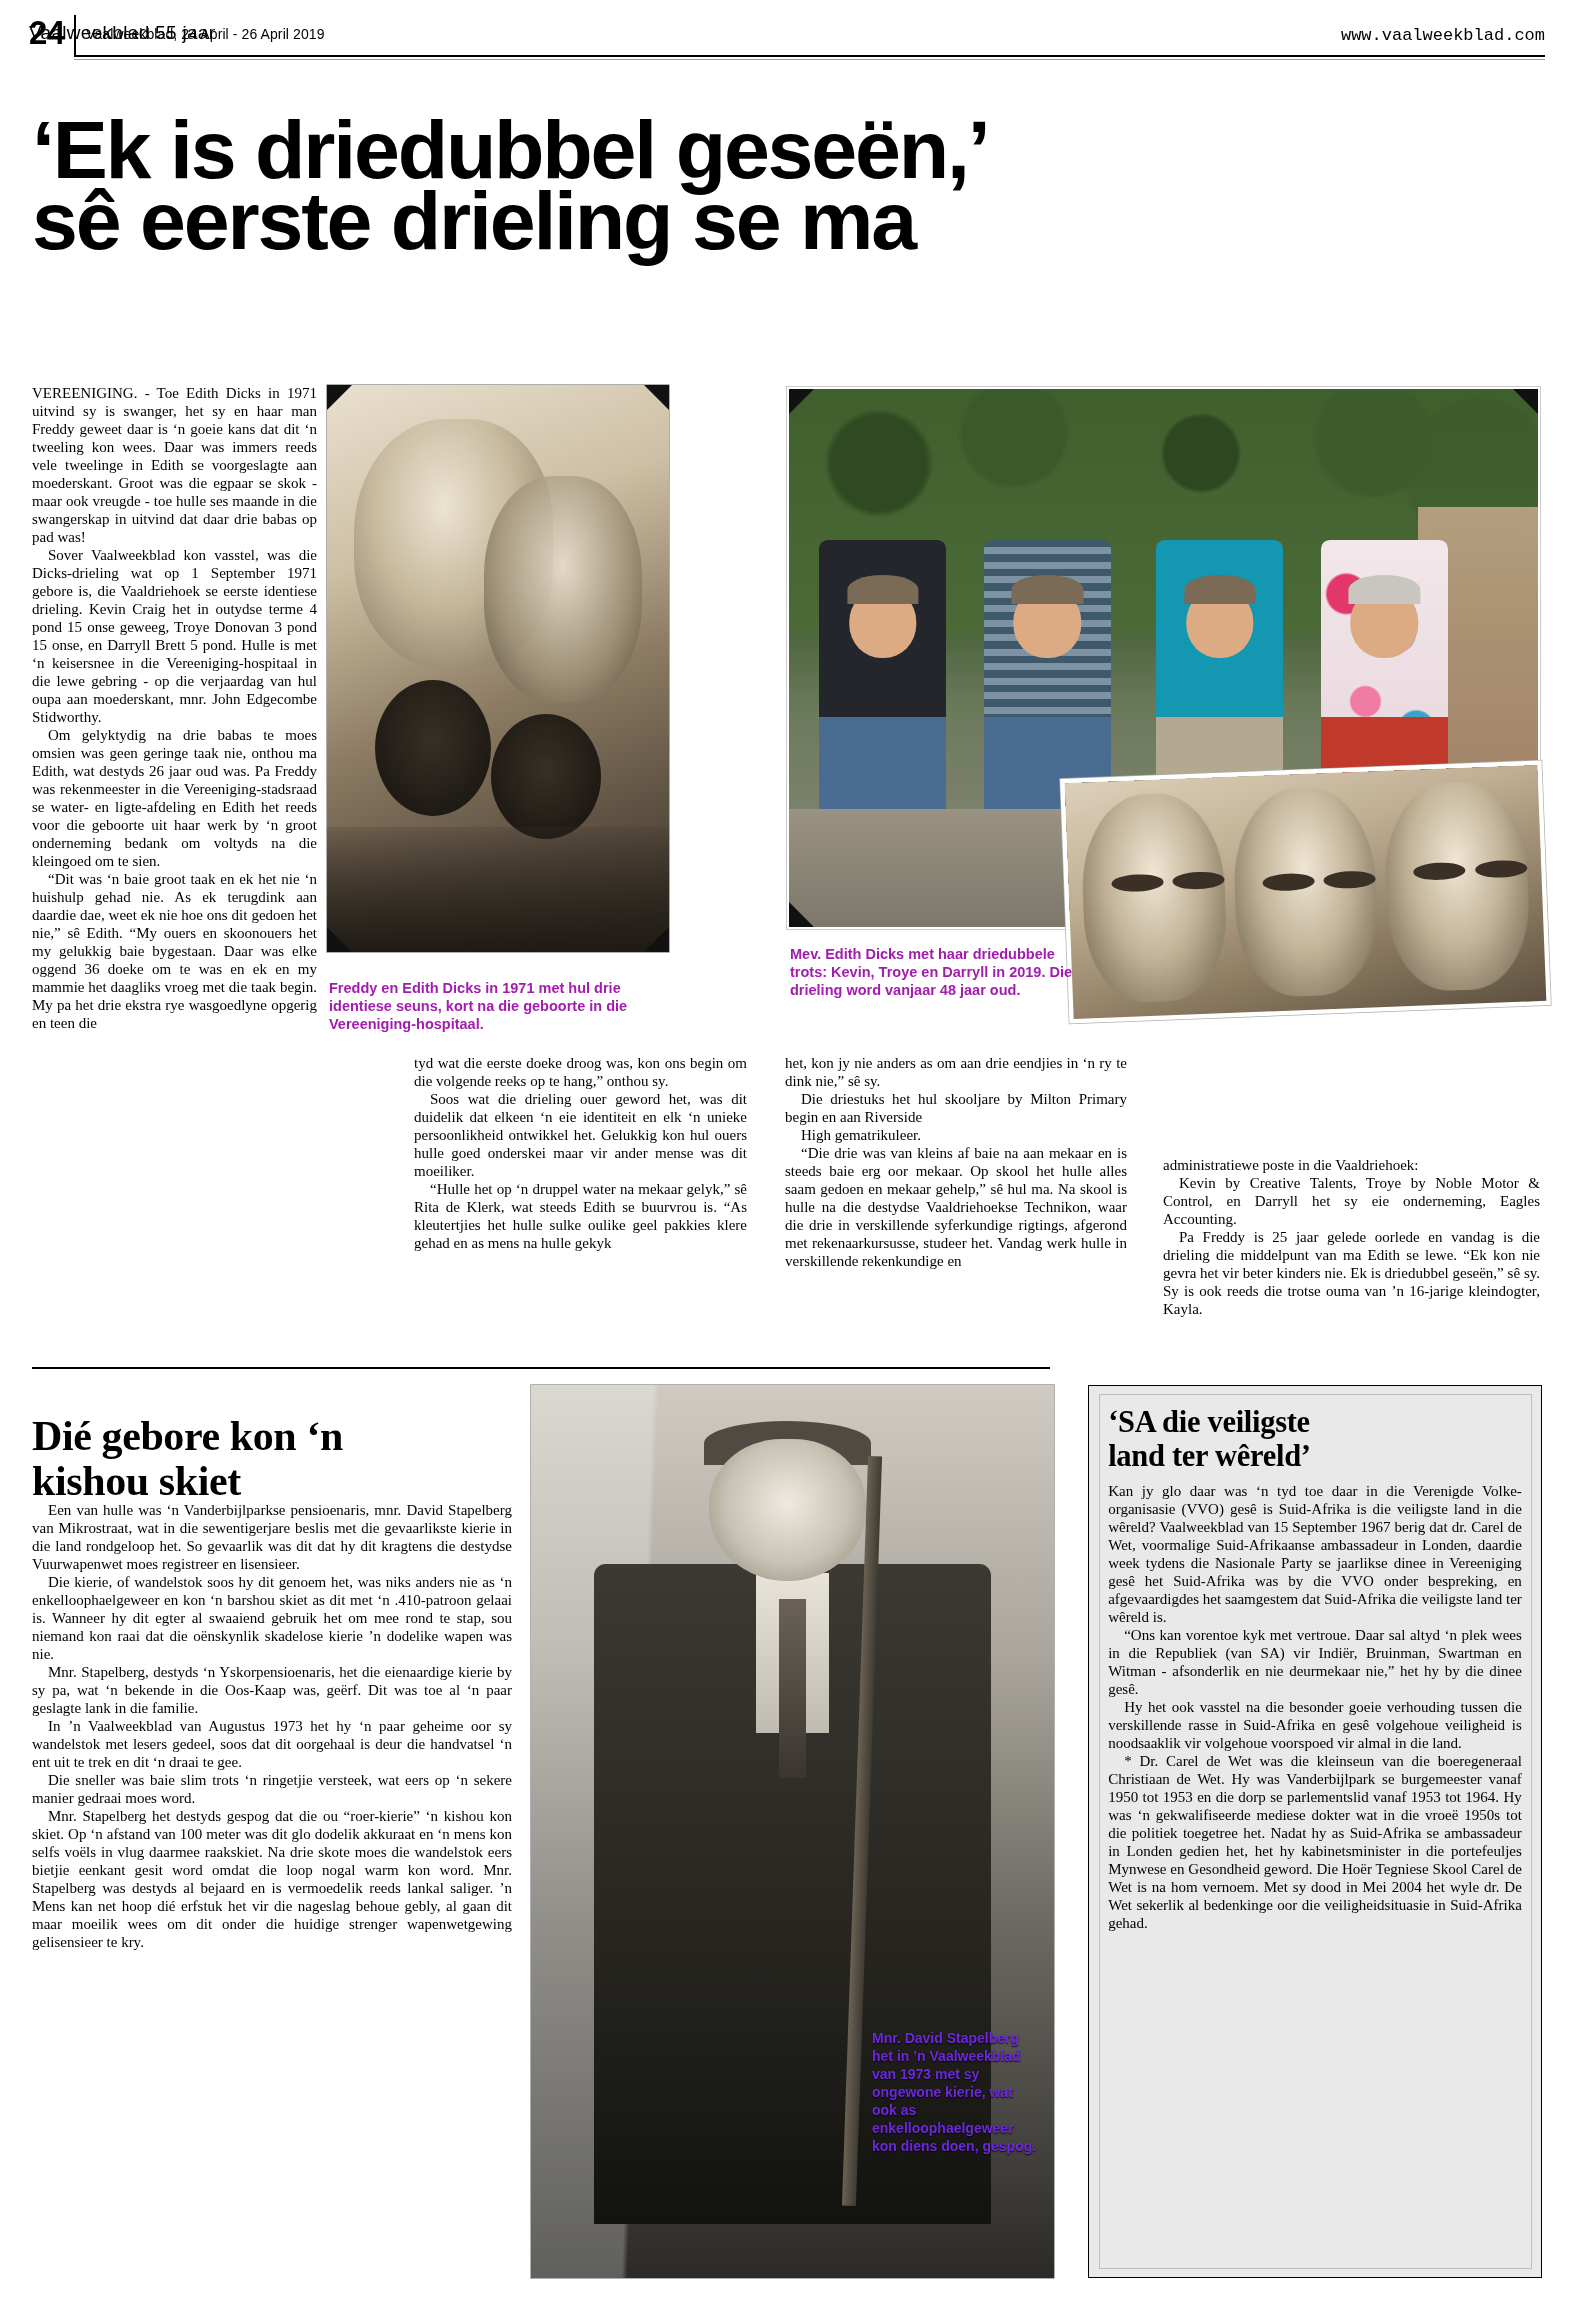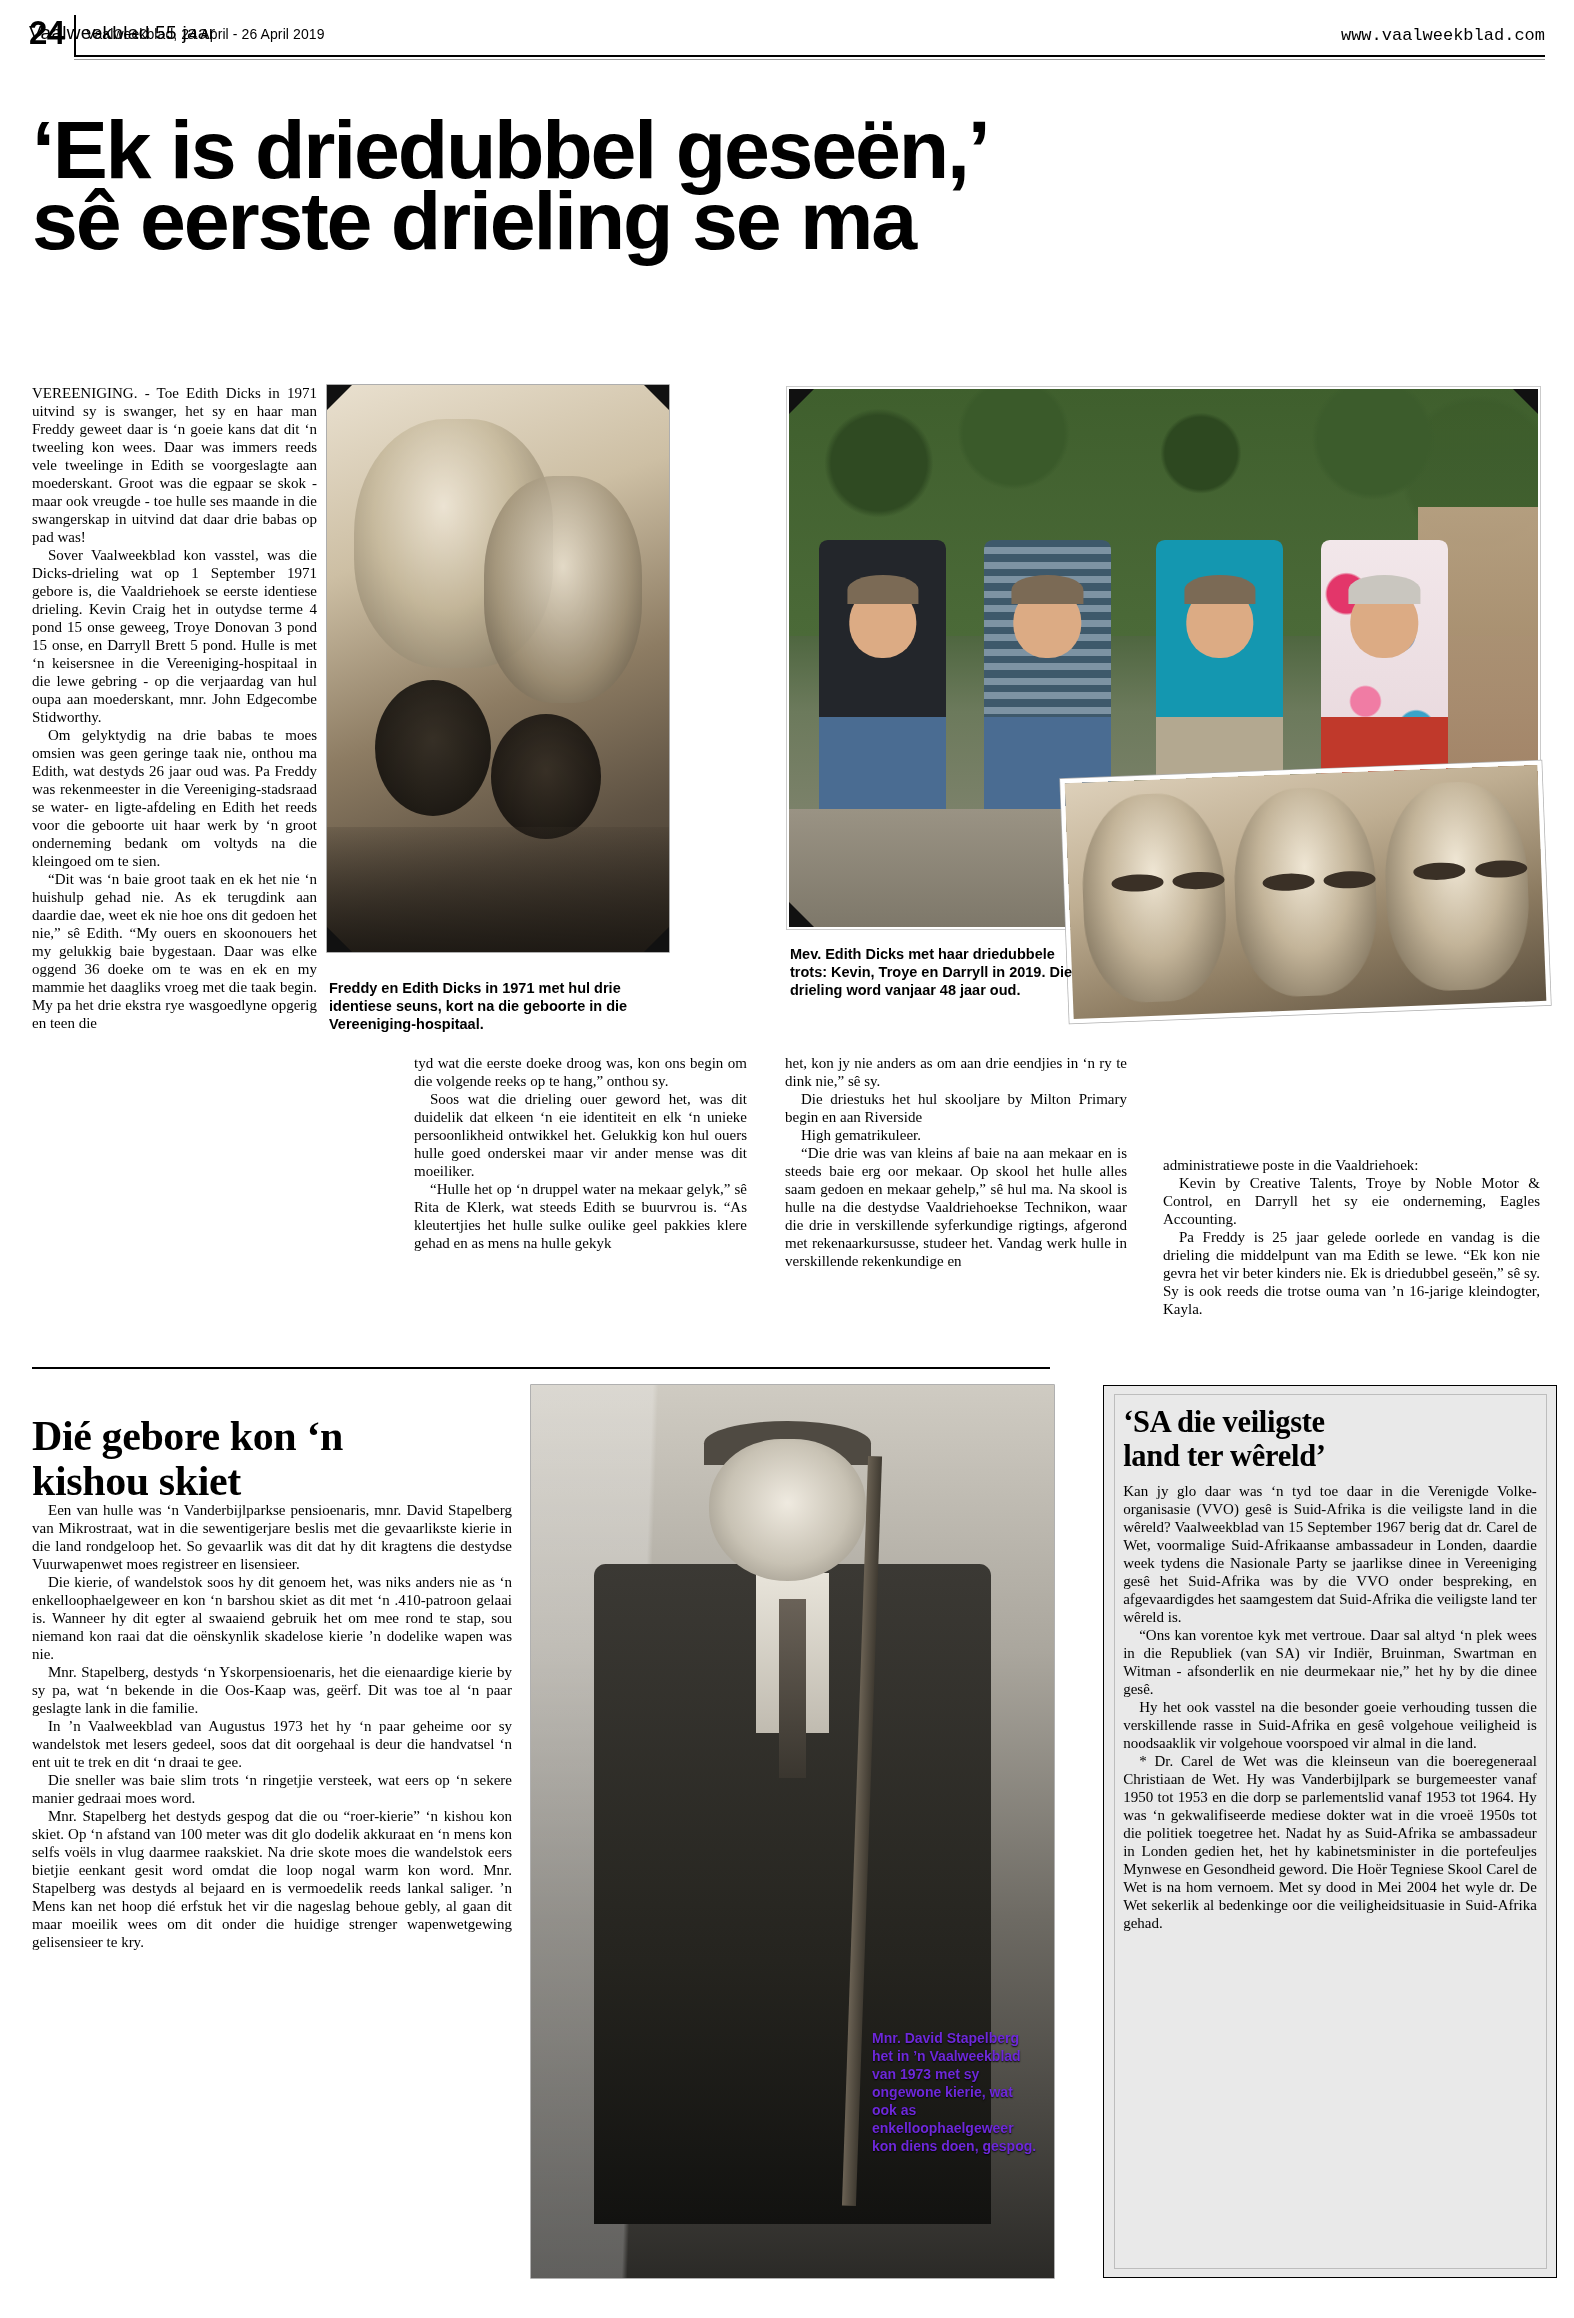--- a/index.html
+++ b/index.html
@@ -123,21 +123,21 @@
   
   .corner{position:absolute;width:0;height:0;}
   .c-tl{border-top:25px solid #111;border-right:25px solid transparent;left:0;top:0;}
   .c-tr{border-top:25px solid #111;border-left:25px solid transparent;right:0;top:0;}
   .c-bl{border-bottom:25px solid #111;border-right:25px solid transparent;left:0;bottom:0;}
   .c-br{border-bottom:25px solid #111;border-left:25px solid transparent;right:0;bottom:0;}
 
   
   .caption{
     font-family:"Liberation Sans",sans-serif;font-weight:700;
-    font-size:14.5px;line-height:18px;color:#000000;
+    font-size:14.5px;line-height:18px;color:#a21caf;
   }
   #cap1{position:absolute;left:329px;top:979px;width:329px;}
   #cap2{position:absolute;left:790px;top:945px;width:284px;}
 
   
   .rule-h{position:absolute;background:#000;}
 
   
   .head2{
     position:absolute;left:32px;top:1379px;width:451px;
@@ -169,21 +169,21 @@
   #photo4 .stick{position:absolute;left:62%;top:8%;width:2.6%;height:84%;
     background:linear-gradient(90deg,#6b6254,#3f3a31);transform:rotate(2deg);}
   #cap4{position:absolute;left:872px;top:2029px;width:167px;
     font-family:"Liberation Sans",sans-serif;font-weight:700;
     font-size:14px;line-height:18px;color:#6d28d9;
     text-shadow:0 0.7px 1.5px rgba(0,0,0,.9);}
 
   
   .boxed{
     position:absolute;left:1088px;top:1385px;width:454px;height:893px;
-    border:1.5px solid #000;background:#e9e9e9;box-sizing:border-box;margin-left:15px;
+    border:1.5px solid #000;background:#e9e9e9;box-sizing:border-box;
   }
   .boxed .inner{position:absolute;left:9.5px;top:8px;right:9.5px;bottom:8px;
     border:0.7px solid #bdbdbd;box-sizing:border-box;padding:10.2px 8.7px 7.3px 8.7px;}
   .head3{
     font-family:"Liberation Serif",serif;font-weight:700;
     font-size:30.5px;line-height:34px;letter-spacing:-0.3px;margin:0 0 8.7px 0;
   }
   .a3body{font-family:"Liberation Serif",serif;font-size:15px;line-height:18px;text-align:justify;}
   .a3body p{margin:0;text-indent:16px;}
   .a3body p.first{text-indent:0;}

